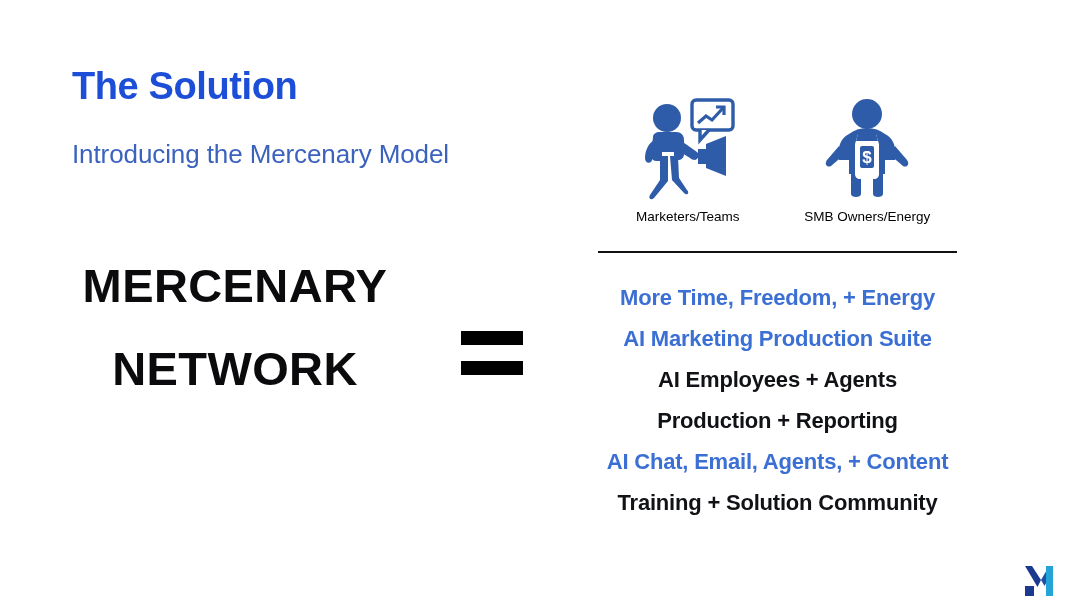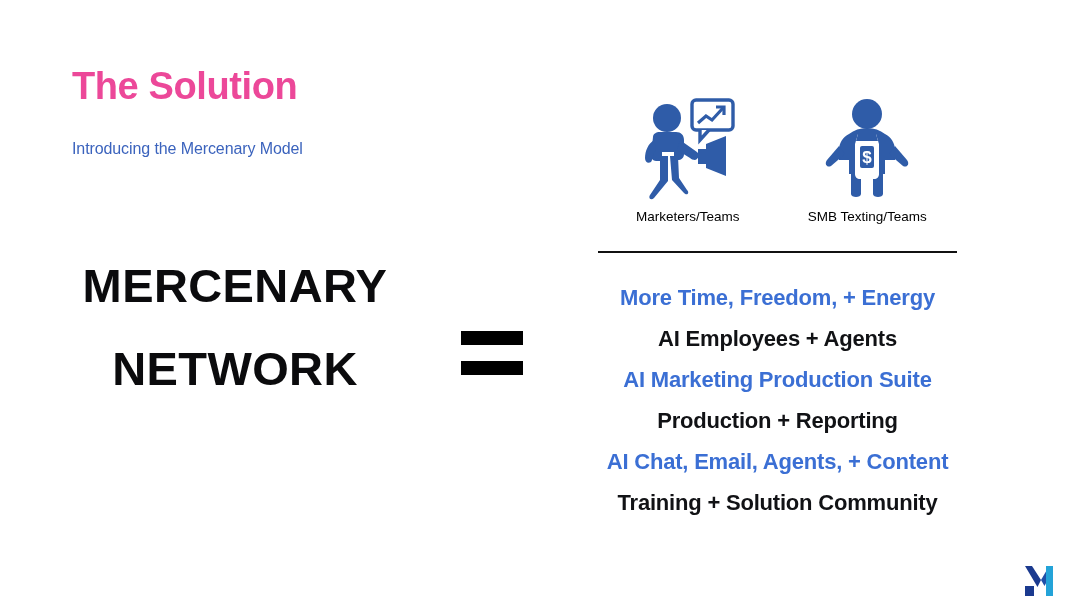--- a/index.html
+++ b/index.html
@@ -21,30 +21,30 @@
     background: #ffffff;
   }
 
   
   .slide-title {
     position: absolute;
     left: 72px;
     top: 66px;
     font-size: 38px;
     font-weight: 700;
-    color: #ec4899;
+    color: #1d4ed8;
     letter-spacing: -0.4px;
     line-height: 1.1;
     white-space: nowrap;
   }
   .slide-subtitle {
     position: absolute;
     left: 72px;
     top: 139px;
-    font-size: 16px;
+    font-size: 26px;
     font-weight: 400;
     color: #3b63bd;
     letter-spacing: -0.1px;
     line-height: 1.2;
     white-space: nowrap;
   }
 
   
   .equation-left {
     position: absolute;
@@ -222,31 +222,31 @@
             </g>
 
             <path d="M35 40 L53 40 L56 50 L56 80 C56 83 54 85 51 85 L37 85
                      C34 85 32 83 32 80 L32 50 Z" fill="#ffffff"></path>
             <path d="M35 40 L53 40 L55 47 L33 47 Z" fill="#2f5ca8"></path>
 
             <rect x="37" y="52" width="14" height="22" rx="2" fill="#2f5ca8"></rect>
             <text x="44" y="69" font-family="'Liberation Sans', sans-serif" font-size="17" font-weight="700" fill="#ffffff" text-anchor="middle">$</text>
           </svg>
         </div>
-        <div class="persona-label">SMB Texting/Teams</div>
+        <div class="persona-label">SMB Owners/Energy</div>
       </div>
 
     </div>
 
     <div class="panel-divider"></div>
 
     <div class="benefit-list">
       <div class="benefit-item accent">More Time, Freedom, + Energy</div>
+      <div class="benefit-item accent">AI Marketing Production Suite</div>
       <div class="benefit-item dark">AI Employees + Agents</div>
-      <div class="benefit-item accent">AI Marketing Production Suite</div>
       <div class="benefit-item dark">Production + Reporting</div>
       <div class="benefit-item accent">AI Chat, Email, Agents, + Content</div>
       <div class="benefit-item dark">Training + Solution Community</div>
     </div>
 
   </div>
 
   <div class="logo">
     <svg width="40" height="42" viewBox="0 0 40 42" xmlns="http://www.w3.org/2000/svg">
 

